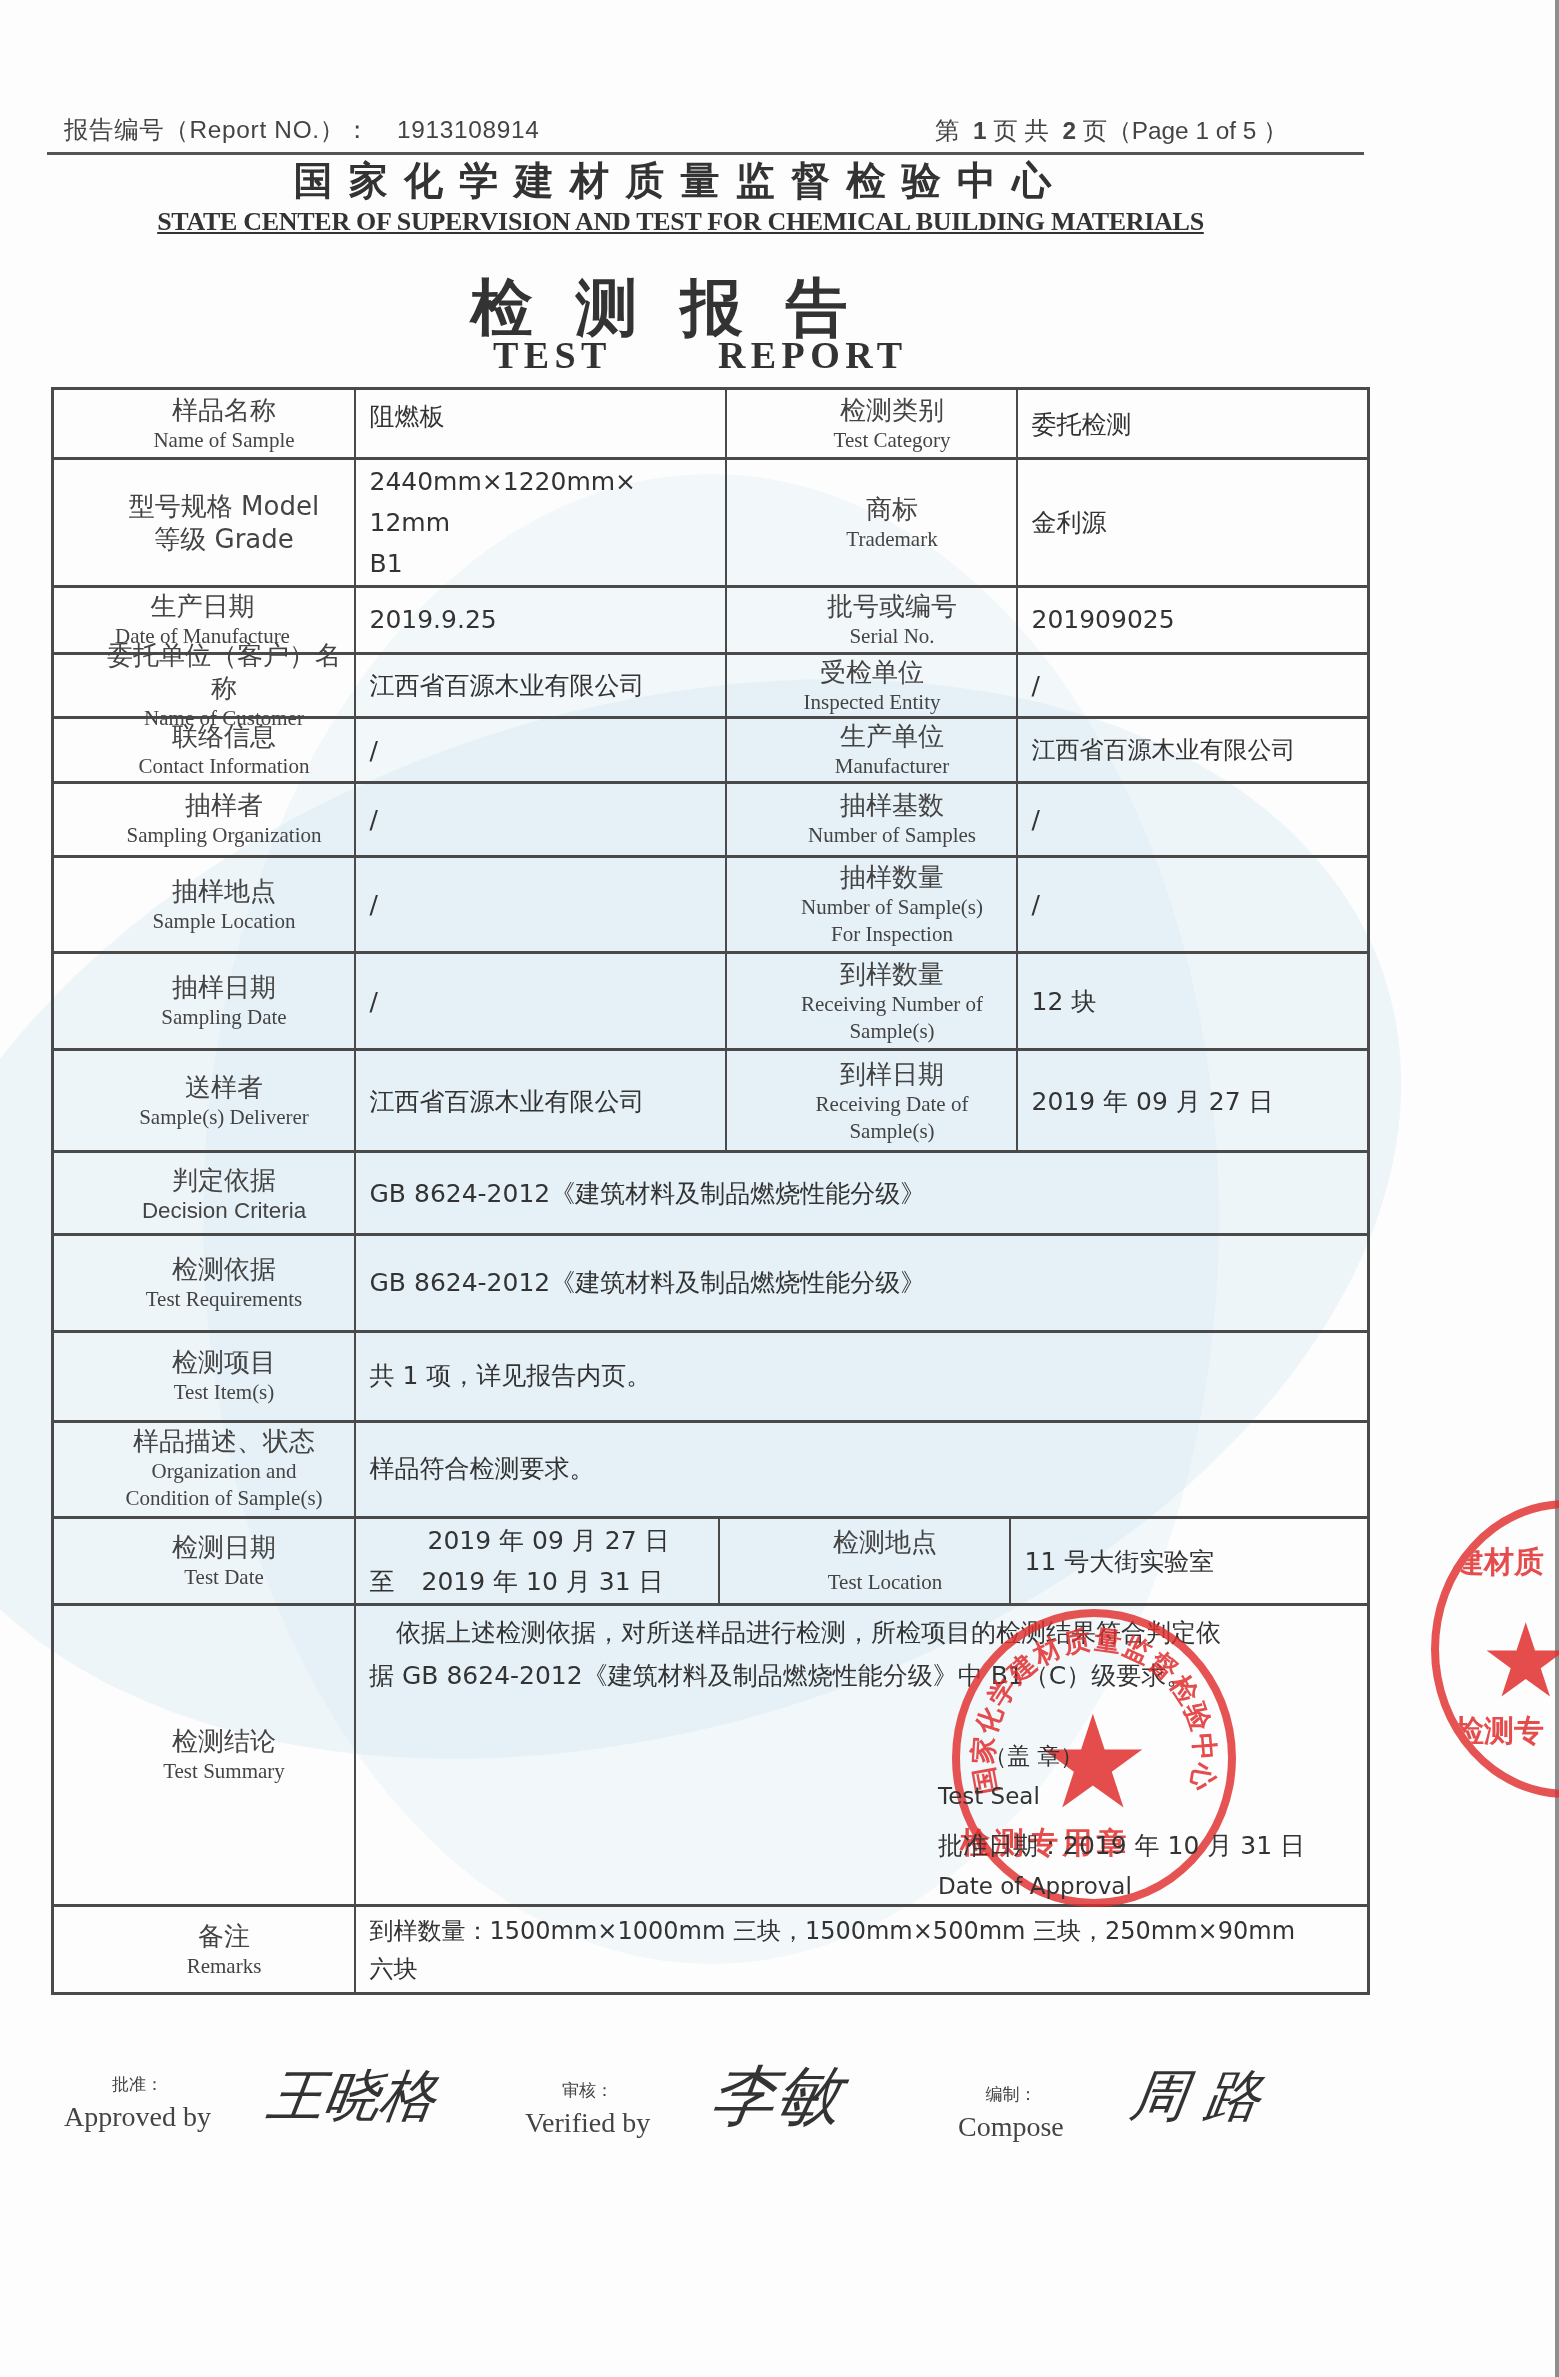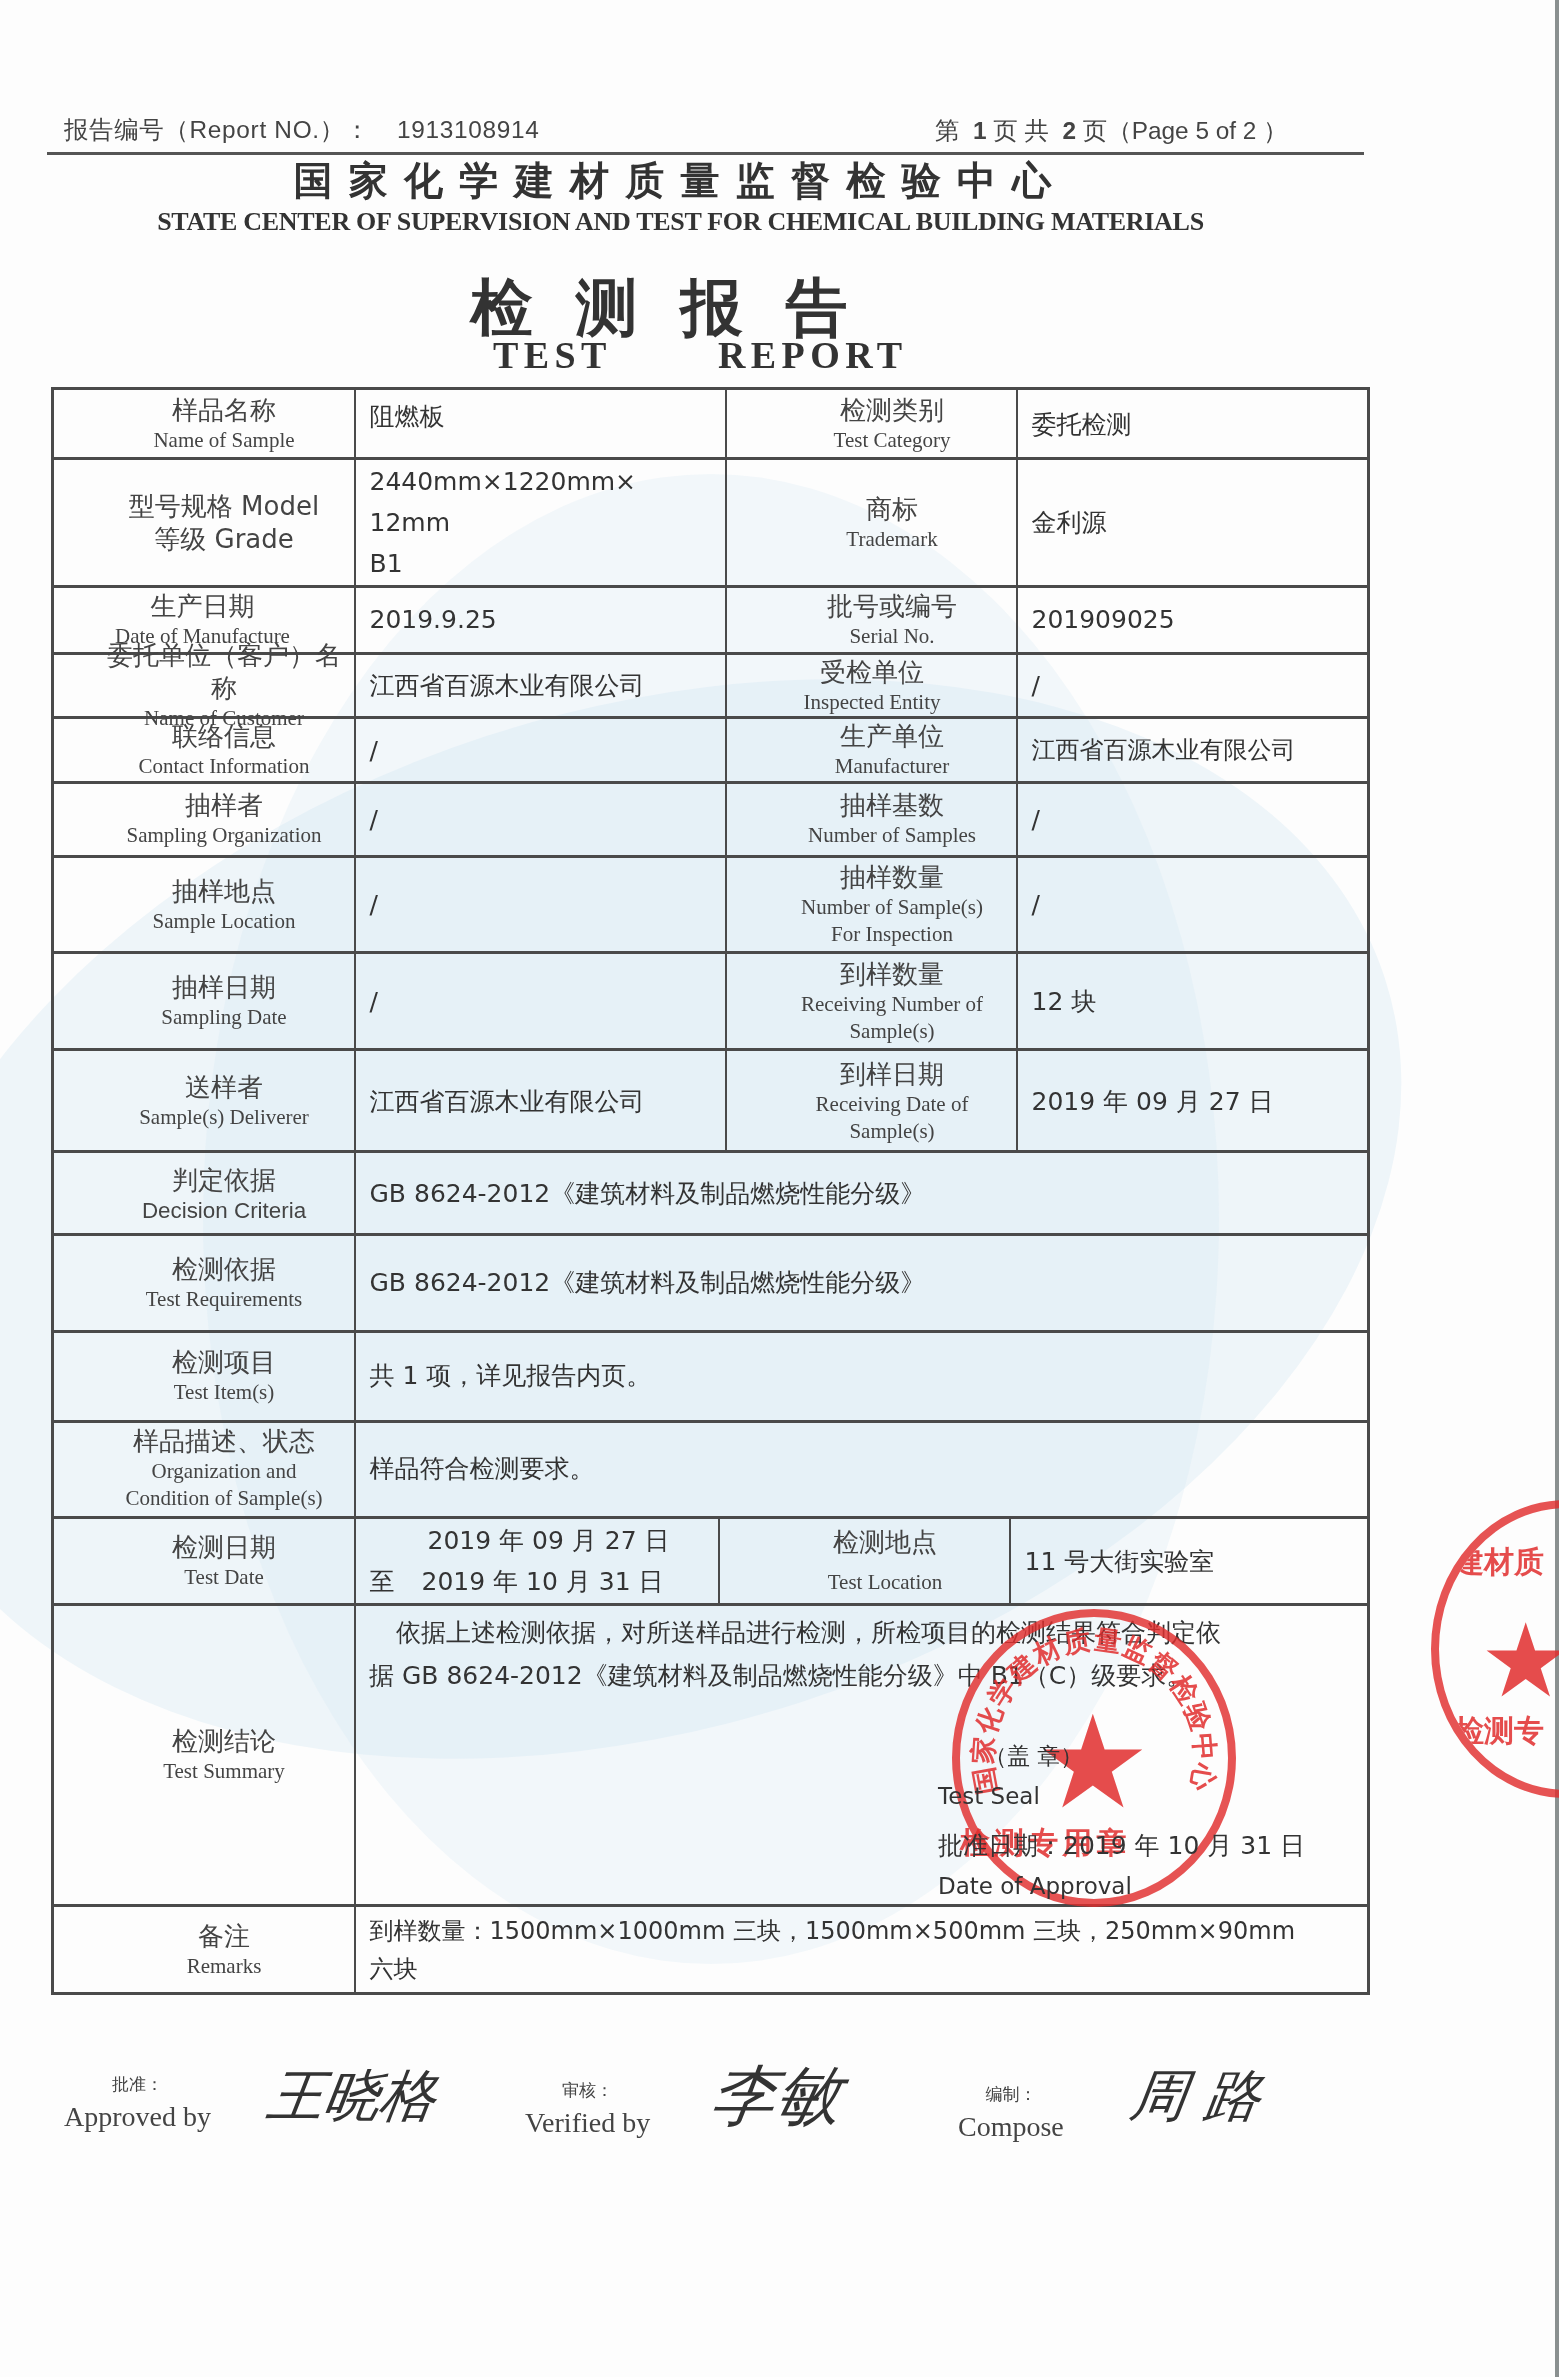--- a/index.html
+++ b/index.html
@@ -22,21 +22,21 @@
   .hdr-right { position:absolute; left:935px; top:115px; font-size:24.4px; color:#444;
                font-family:"Liberation Sans","DejaVu Sans",sans-serif; }
   .hdr-right b { font-weight:bold; margin:0 6.8px; }
   .hdr-rule { position:absolute; left:47px; top:152px; width:1317px; height:3.4px; background:#555; }
 
   .org-cn { position:absolute; left:0; width:1361px; top:154px; text-align:center;
             font-size:39px; font-weight:bold; letter-spacing:16.3px; color:#333;
             font-family:"DejaVu Sans","Liberation Sans",sans-serif; }
   .org-en { position:absolute; left:0; width:1361px; top:207px; text-align:center;
             font-size:26px; font-weight:bold; color:#333; letter-spacing:-0.3px;
-            font-family:"Liberation Serif","DejaVu Serif",serif; }
+            font-family:"Liberation Serif","DejaVu Serif",serif;text-decoration:underline; }
   .title-cn { position:absolute; left:0; width:1361px; top:266px; text-align:center;
               font-size:62px; font-weight:bold; letter-spacing:43px; color:#333;
               font-family:"DejaVu Sans","Liberation Sans",sans-serif; }
   .title-en { position:absolute; top:333px; font-size:38px; font-weight:bold; color:#333;
               letter-spacing:5.4px; font-family:"Liberation Serif","DejaVu Serif",serif; }
 
   .grid { position:absolute; left:51px; top:387px; width:1319px; height:1608px;
           border:3.4px solid #4a4a4a; box-sizing:border-box; }
   .hline { position:absolute; left:51px; width:1319px; background:#4a4a4a; }
   .vline { position:absolute; width:2px; background:#4a4a4a; }
@@ -84,21 +84,21 @@
 <div class="wm-band" style="left:-135px;top:711px;width:1558px;height:1016px;transform:rotate(-18deg);"></div>
 <div class="wm-band" style="left:203px;top:474px;width:1016px;height:1490px;background:rgba(205,228,242,0.22);"></div>
 <div class="scan-edge"></div>
 
 <div class="hdr-left">
   <span>报告编号（Report NO.）：</span><span class="num">1913108914</span>
 </div>
 <div class="hdr-right">
   <span>第</span>
   <b>1</b><span>页 共</span>
-  <b>2</b><span>页（Page 5 of 2 ）</span>
+  <b>2</b><span>页（Page 1 of 5 ）</span>
 </div>
 <div class="hdr-rule"></div>
 
 <div class="org-cn">国家化学建材质量监督检验中心</div>
 <div class="org-en">STATE CENTER OF SUPERVISION AND TEST FOR CHEMICAL BUILDING MATERIALS</div>
 <div class="title-cn">检测报告</div>
 <div class="title-en" style="left:493px">TEST</div>
 <div class="title-en" style="left:718px">REPORT</div>
 
 <div class="grid"></div>

